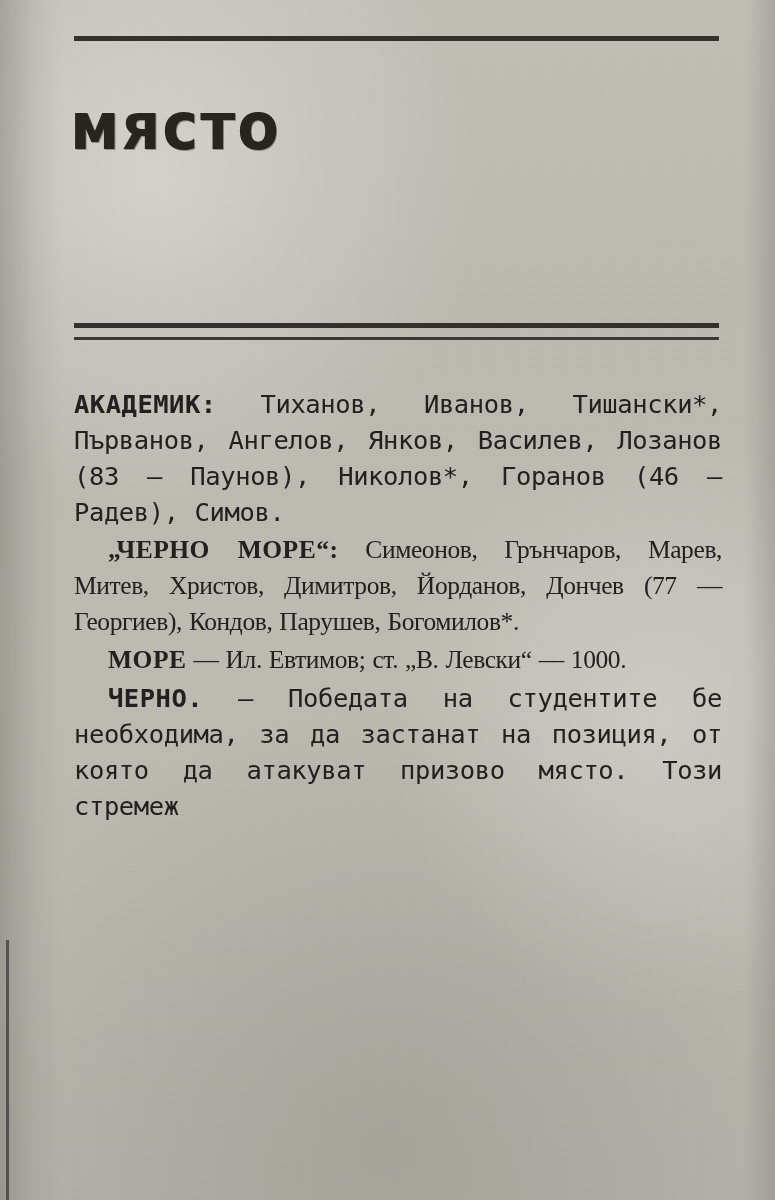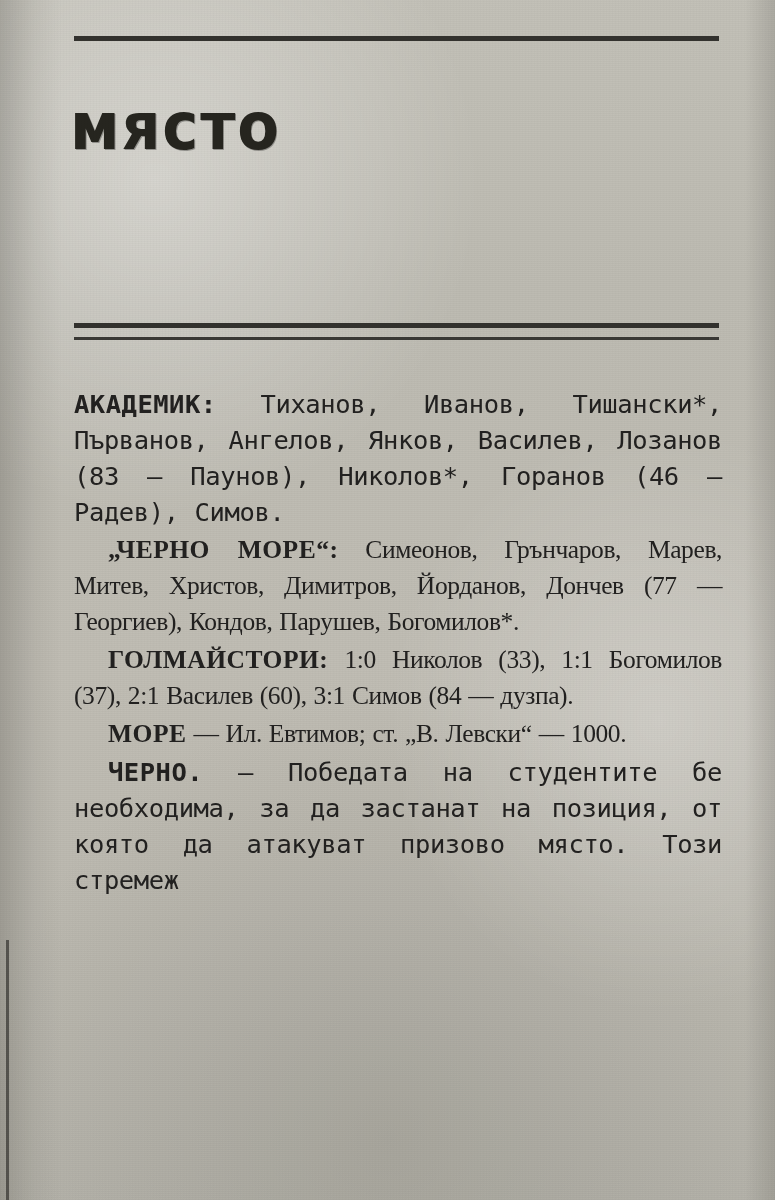--- a/index.html
+++ b/index.html
@@ -164,23 +164,20 @@
   <div id="body-col" class="blocks">
 
     <p class="para">
       <span class="lead">АКАДЕМИК:</span><span> Тиханов, Иванов, Тишански*, Първанов, Ангелов, Янков, Василев, Лозанов (83 — Паунов), Николов*, Горанов (46 — Радев), Симов.</span>
     </p>
 
     <p class="para indent">
       <span class="lead">„ЧЕРНО МОРЕ“:</span><span> Симеонов, Грънчаров, Марев, Митев, Христов, Димитров, Йорданов, Дончев (77 — Георгиев), Кондов, Парушев, Богомилов*.</span>
     </p>
 
-    <p class="para indent">
-      <span class="lead">ГОЛМАЙСТОРИ:</span><span> 1:0 Николов (33), 1:1 Богомилов (37), 2:1 Василев (60), 3:1 Симов (84 — дузпа).</span>
-    </p>
 
     <p class="para indent">
       <span class="lead">МОРЕ</span><span> — Ил. Евтимов; ст. „В. Левски“ — 1000.</span>
     </p>
 
     <p class="para indent serif-ish" id="last-para">
       <span class="lead">ЧЕРНО.</span><span> — Победата на студентите бе необходима, за да застанат на позиция, от която да атакуват призово място. Този стремеж</span>
     </p>
 
   </div>

